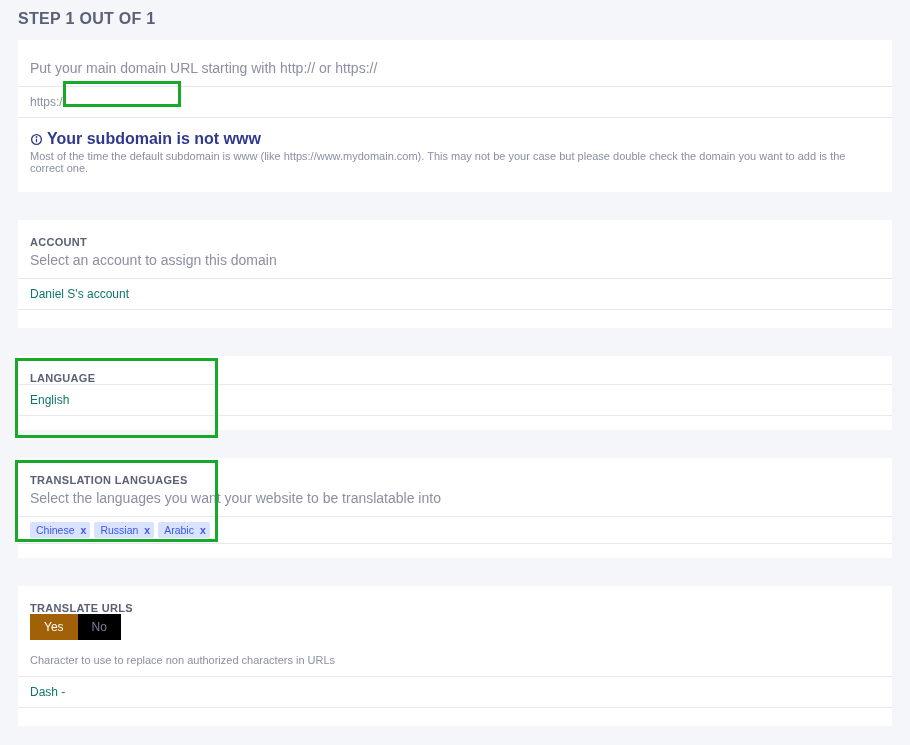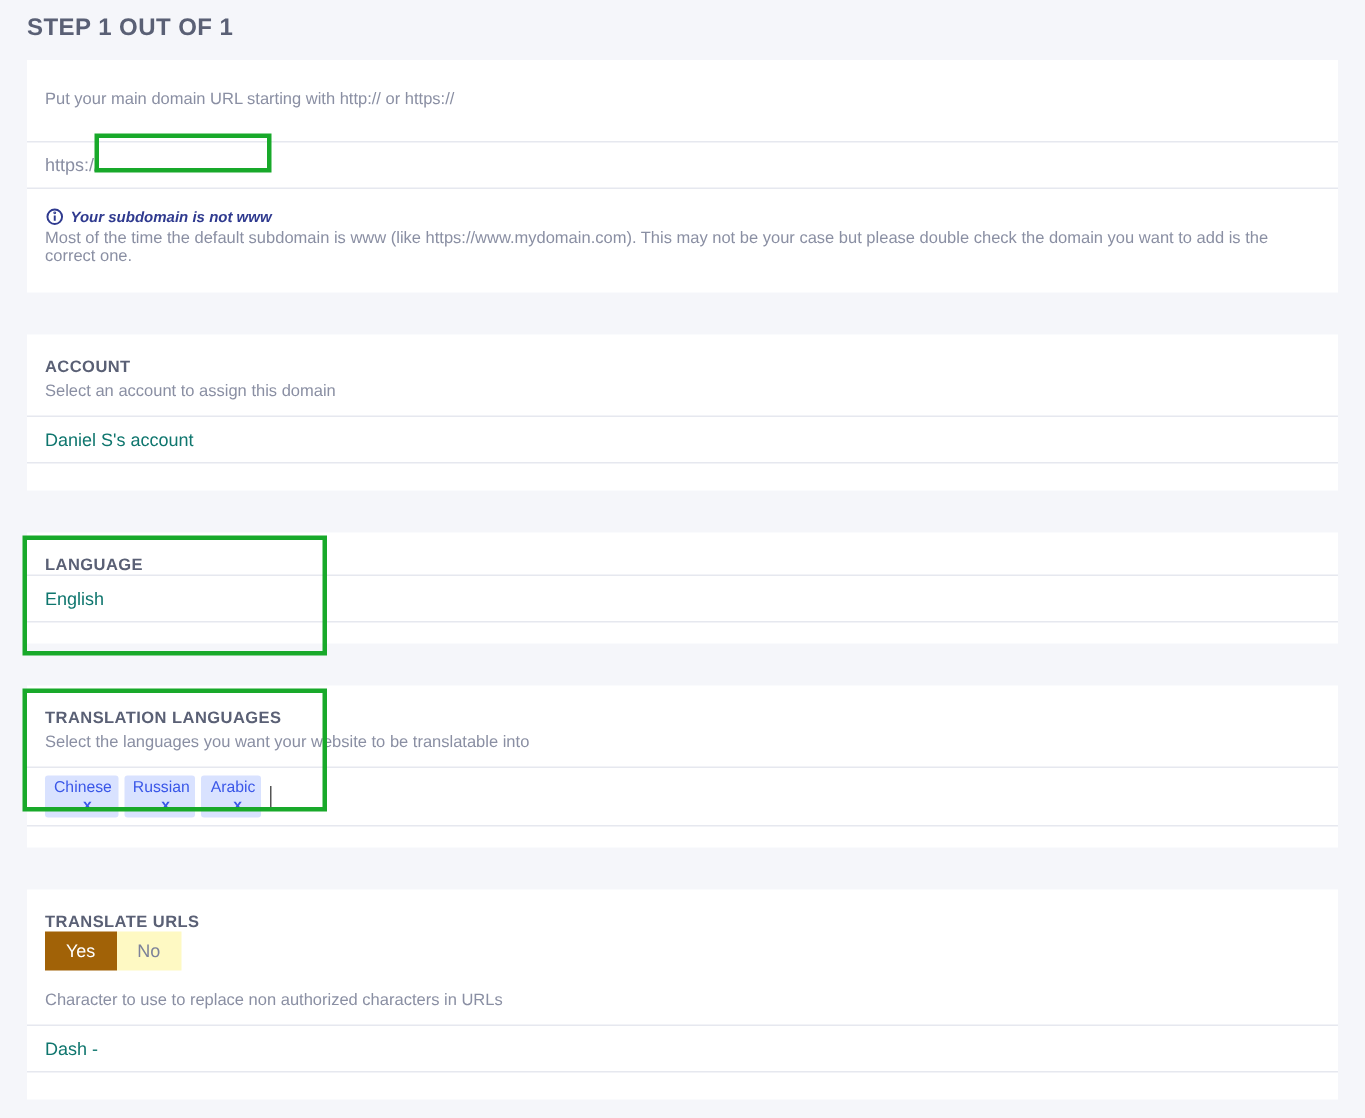--- a/index.html
+++ b/index.html
@@ -25,35 +25,34 @@
     position: relative;
   }
   .section-label {
     font-size: 11px;
     font-weight: 700;
     color: #5a6075;
     letter-spacing: 0.3px;
     padding: 0 12px;
   }
   .section-desc {
-    font-size: 11px;
+    font-size: 14px;
     color: #8a8fa3;
     padding: 4px 12px 10px 12px;
   }
   .input-row {
     border-top: 1px solid #e6e8ef;
     border-bottom: 1px solid #e6e8ef;
     padding: 4px 12px;
     font-size: 12px;
     color: #8a8fa3;
     display: flex;
     align-items: center;
     min-height: 32px;
     width:100%;
-    margin-top:12px;
   }
   .url-prefix {
     color: #8a8fa3;
     font-size: 12px;
     margin-right:2px;
   }
   .input-row input {
     border: none;
     outline: none;
     font-size: 12px;
@@ -61,26 +60,25 @@
     flex: 1;
     background: transparent;
   }
   .green-box {
     border: 3px solid #18a92a;
     position: absolute;
     pointer-events: none;
   }
   .info-line {
     padding: 12px 12px 0 12px;
-    font-size: 10px;
+    font-size: 16px;
     color: #2f3a8f;
     display:flex;
-    align-items:flex-end;
+    align-items:center;
     gap:4px;
-    font-style:italic;
   }
   .info-icon svg { display:block; }
   .info-bold { font-weight: 700; color:#2f3a8f; }
   .info-sub {
     padding: 2px 12px 0 12px;
     font-size: 11px;
     color: #8a8fa3;
   }
   .select-row {
     border-top: 1px solid #e6e8ef;
@@ -91,21 +89,20 @@
   }
   .chip {
     display: inline-flex;
     align-items: center;
     background: #d9e2ff;
     color: #3a57e8;
     font-size: 10.5px;
     border-radius: 2px;
     padding: 2px 4px 2px 6px;
     margin-right: 4px;
-    flex-direction: column;
   }
   .chip-x {
     font-weight: 700;
     margin-left: 6px;
     cursor: pointer;
   }
   .chips-row {
     border-top: 1px solid #e6e8ef;
     border-bottom: 1px solid #e6e8ef;
     padding: 5px 12px;
@@ -115,21 +112,21 @@
   .chips-row .cursor { border-left:1px solid #555; height:14px; margin-left:2px; }
   .toggle-group { padding: 0 12px 14px 12px; }
   .btn {
     display: inline-block;
     font-size: 12px;
     padding: 6px 14px;
     border: none;
     cursor: pointer;
   }
   .btn-active { background: #a16207; color: #fff; }
-  .btn-inactive { background: #fef9c3; color: #7d8299; }
+  .btn-inactive { background: #000000; color: #7d8299; }
   .sublabel-desc {
     font-size: 11px;
     color: #8a8fa3;
     padding: 0 12px 10px 12px;
   }
 </style>
 </head>
 <body>
 
 <div class="page-title">STEP 1 OUT OF 1</div>

